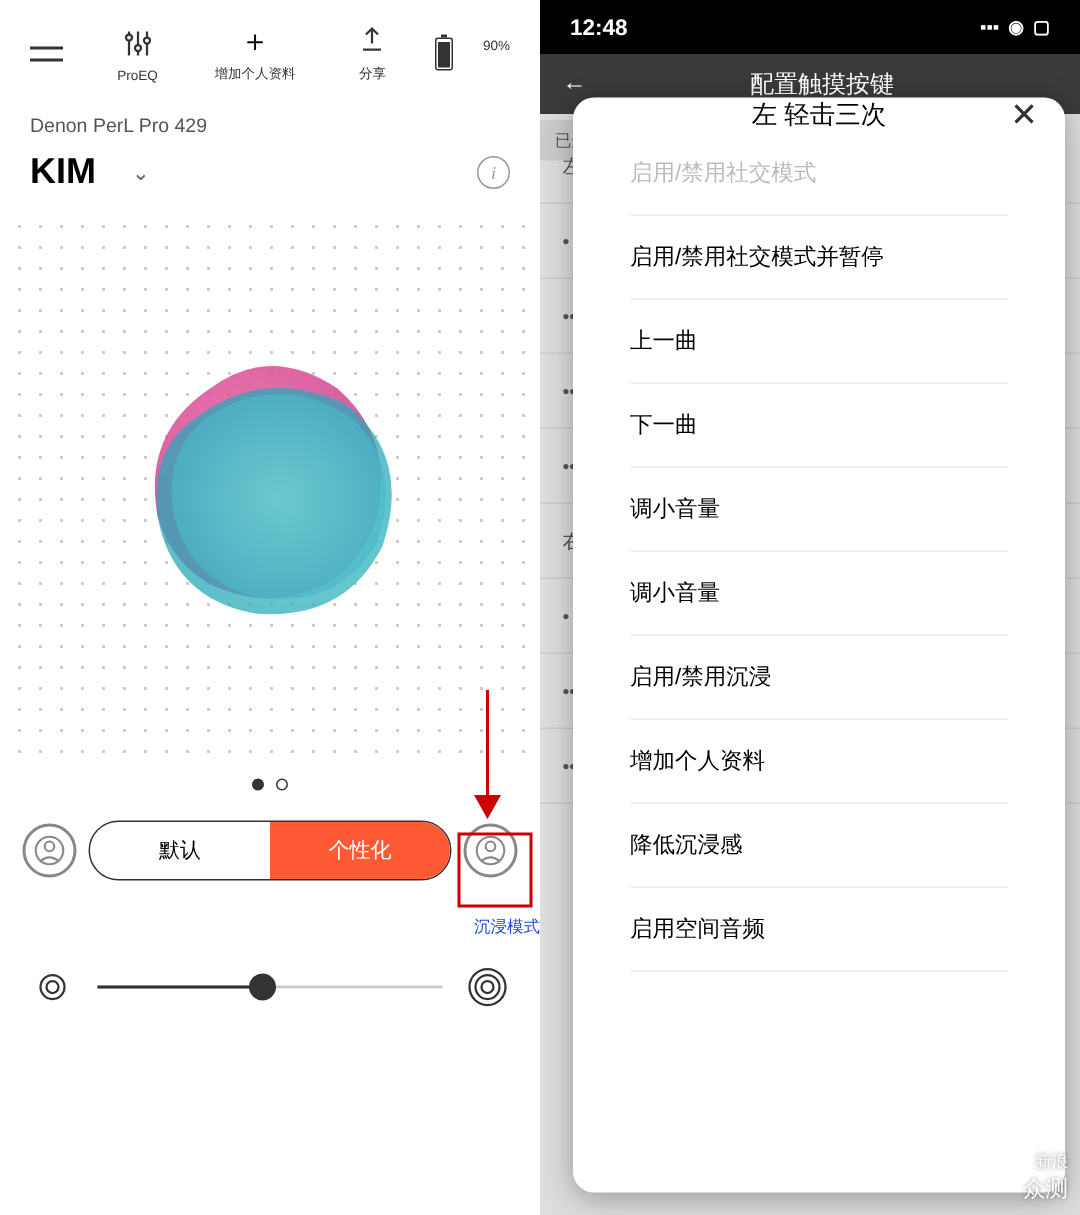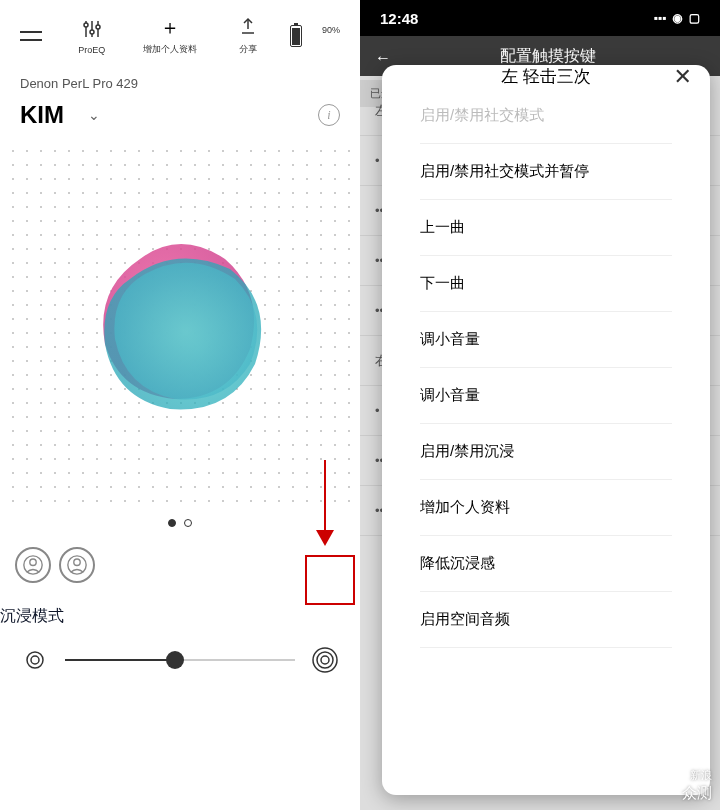--- a/index.html
+++ b/index.html
@@ -29,21 +29,21 @@
 .arrow-annot{position:absolute;right:25px;top:460px;width:20px;height:90px;z-index:5}
 .arrow-line{width:2px;height:70px;background:#c00;margin:0 auto}
 .arrow-head{width:0;height:0;border-left:9px solid transparent;border-right:9px solid transparent;border-top:16px solid #c00;margin:0 auto}
 .highlight-box{position:absolute;right:5px;top:555px;width:50px;height:50px;border:2px solid #c00;z-index:5}
 .mode-row{display:flex;align-items:center;padding:15px 15px;gap:8px}
 .avatar-icon{width:36px;height:36px;border:2px solid #888;border-radius:50%;display:flex;align-items:center;justify-content:center;flex-shrink:0}
 .avatar-icon svg{width:22px;height:22px}
 .segmented{flex:1;display:flex;border:1.5px solid #333;border-radius:22px;overflow:hidden;height:40px}
 .seg{flex:1;display:flex;align-items:center;justify-content:center;font-size:14px}
 .seg.active{background:#ff5a36;color:#fff}
-.immersion-label{text-align:left;font-size:16px;color:#0f172a;padding:8px 0}
+.immersion-label{text-align:right;font-size:11px;color:#1d4ed8;padding:8px 0}
 .slider-row{display:flex;align-items:center;padding:10px 20px;gap:15px}
 .ring-icon{width:30px;height:30px;display:flex;align-items:center;justify-content:center}
 .slider{flex:1;height:2px;background:#ccc;position:relative}
 .slider-fill{position:absolute;left:0;top:0;height:100%;width:48%;background:#333}
 .slider-thumb{position:absolute;left:48%;top:50%;transform:translate(-50%,-50%);width:18px;height:18px;background:#333;border-radius:50%}
 .right{background:#ddd}
 .status-bar{height:36px;background:#000;color:#fff;display:flex;align-items:center;padding:0 20px;font-size:15px;font-weight:600}
 .status-icons{margin-left:auto;display:flex;gap:6px;align-items:center;font-size:12px}
 .back-bar{height:40px;background:#3a3a3a;display:flex;align-items:center;padding:0 15px;color:#fff}
 .modal{position:absolute;left:22px;right:10px;top:65px;bottom:15px;background:#fff;border-radius:14px;overflow:hidden;box-shadow:0 4px 20px rgba(0,0,0,0.3)}
@@ -145,20 +145,24 @@
   </div>
 
   <div class="mode-row">
     <div class="avatar-icon">
       <svg viewBox="0 0 24 24" fill="none" stroke="#888" stroke-width="1.5">
           <circle cx="12" cy="12" r="10"></circle>
           <circle cx="12" cy="9" r="3.5"></circle>
           <path d="M5,20 Q12,14 19,20"></path>
         </svg>
     </div>
+    <div class="segmented">
+      <div class="seg">默认</div>
+      <div class="seg active">个性化</div>
+    </div>
     <div class="avatar-icon">
       <svg viewBox="0 0 24 24" fill="none" stroke="#888" stroke-width="1.5">
           <circle cx="12" cy="12" r="10"></circle>
           <circle cx="12" cy="9" r="3.5"></circle>
           <path d="M5,20 Q12,14 19,20"></path>
         </svg>
     </div>
   </div>
 
   <div class="immersion-label">沉浸模式</div>

